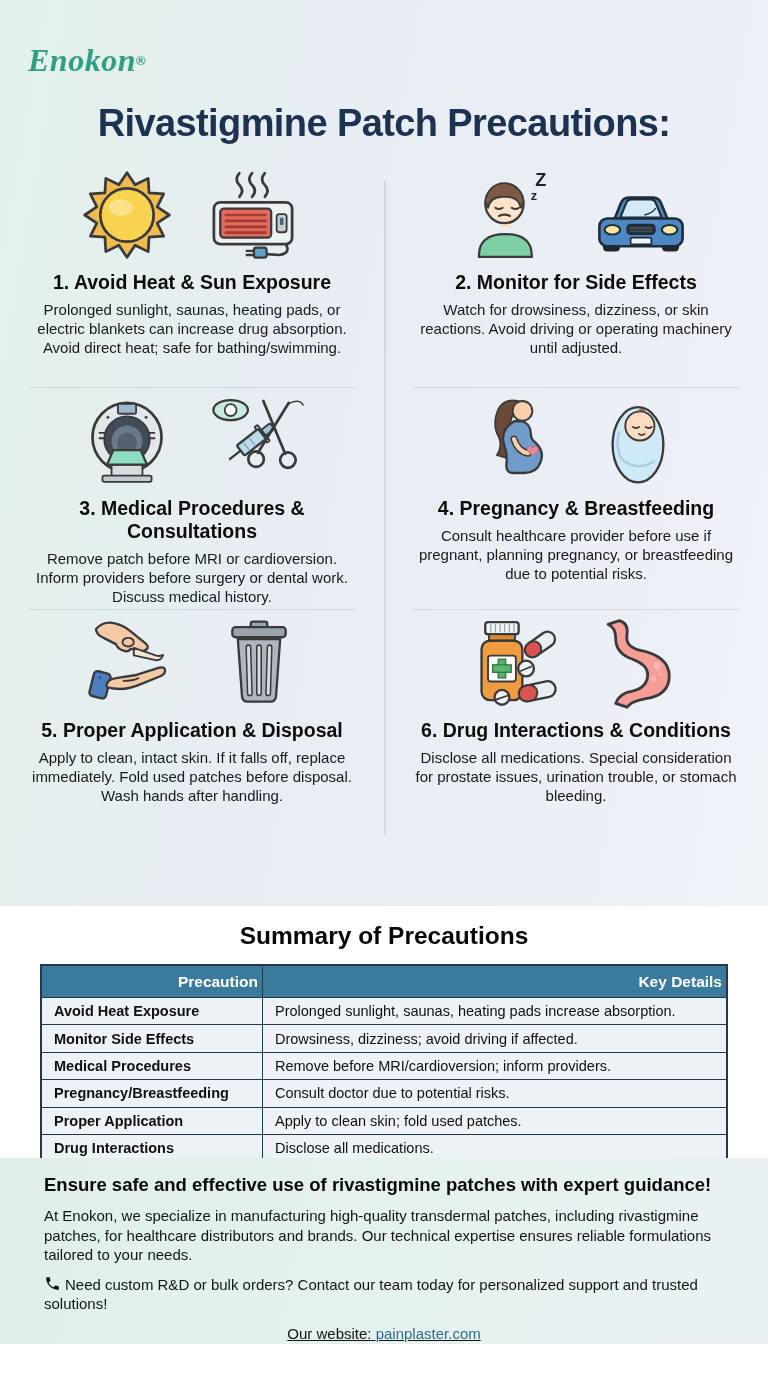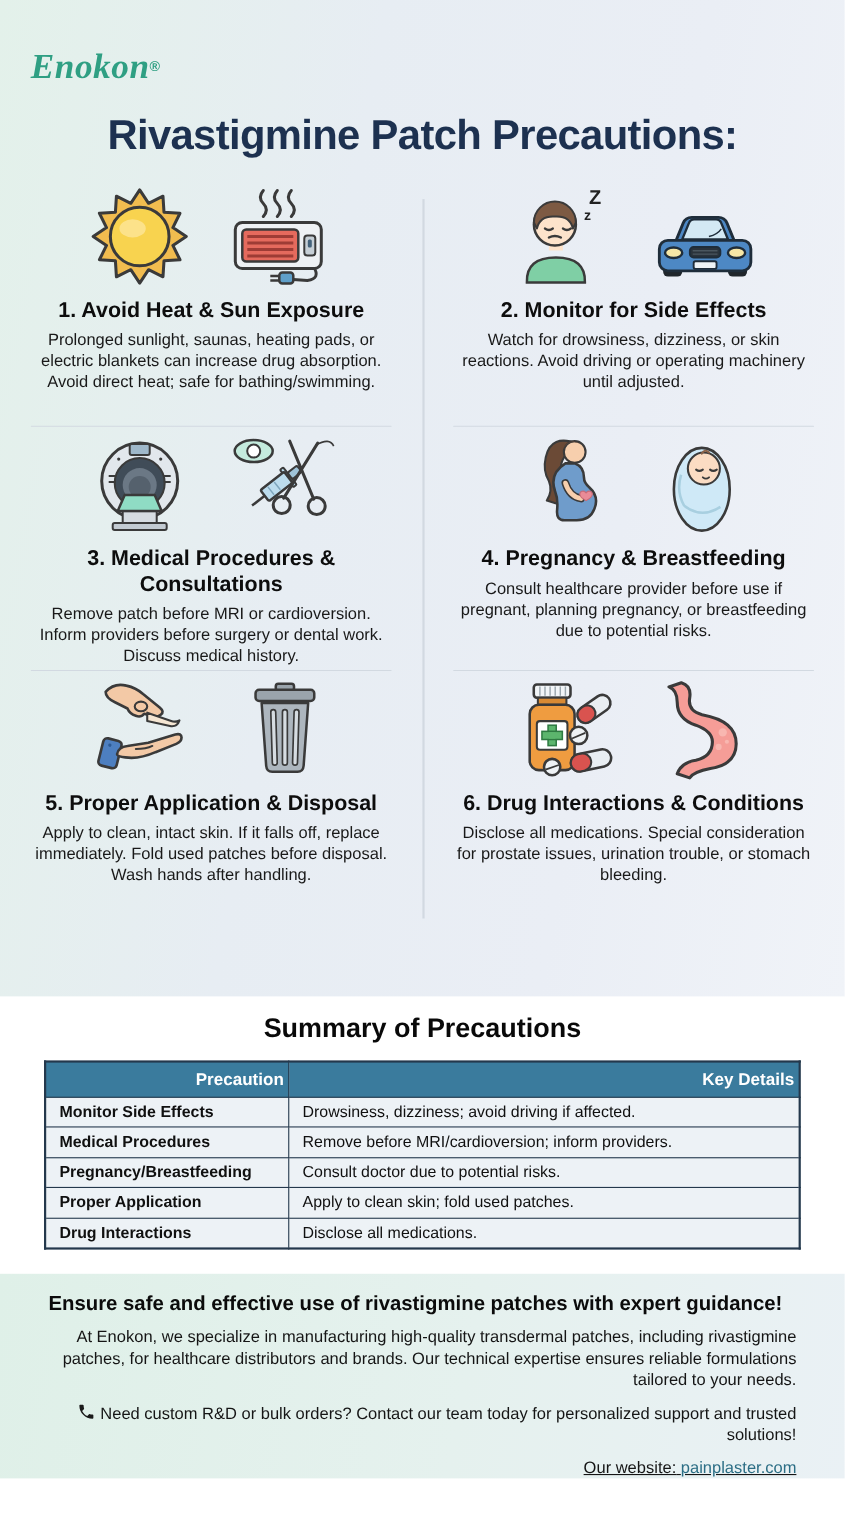--- a/index.html
+++ b/index.html
@@ -26,21 +26,21 @@
   .summary{height:252px;background:#ffffff;box-sizing:border-box;padding-top:16px;}
   .summary h2{text-align:center;font-size:24.5px;margin:0 0 14px;color:#090909;}
   table.sum{width:688px;margin:0 auto;border-collapse:collapse;border:2px solid #24384c;}
   table.sum th{background:#3a7b9d;color:#fff;font-size:15.5px;padding:6.5px 4px;border:1.6px solid #24384c;text-align:right;}
   table.sum td{background:#edf2f6;font-size:14.5px;padding:5.2px 12px;border:1.6px solid #24384c;
         color:#101010;text-align:left;}
   td.k{font-weight:bold;width:196px;}
   .footer{height:186px;box-sizing:border-box;padding:16px 44px 0;
         background:linear-gradient(100deg,#dff0e8 0%,#e5f1ee 55%,#eaf1f5 100%);}
   .footer h3{margin:0 0 10px;font-size:18.5px;color:#0b0b0b;}
-  .footer p{margin:0 0 10px;font-size:15px;line-height:1.3;color:#151515;text-align:right;}
+  .footer p{margin:0 0 10px;font-size:15px;line-height:1.3;color:#151515;}
   .phone-ic{vertical-align:-2px;margin-right:4px;}
   .website{text-align:center;margin-top:2px;text-decoration:underline;}
   .link{color:#2c6e85;text-decoration:none;cursor:pointer;}
 </style>
 </head>
 <body>
 
 <div class="top">
   <div class="logo-row">
     <span class="logo">Enokon</span><span class="reg">®</span>
@@ -231,20 +231,24 @@
 <div class="summary">
   <h2>Summary of Precautions</h2>
   <table class="sum">
     <thead>
       <tr>
         <th>Precaution</th>
         <th>Key Details</th>
       </tr>
     </thead>
     <tbody>
+      <tr>
+        <td class="k">Avoid Heat Exposure</td>
+        <td>Prolonged sunlight, saunas, heating pads increase absorption.</td>
+      </tr>
       <tr>
         <td class="k">Monitor Side Effects</td>
         <td>Drowsiness, dizziness; avoid driving if affected.</td>
       </tr>
       <tr>
         <td class="k">Medical Procedures</td>
         <td>Remove before MRI/cardioversion; inform providers.</td>
       </tr>
       <tr>
         <td class="k">Pregnancy/Breastfeeding</td>

